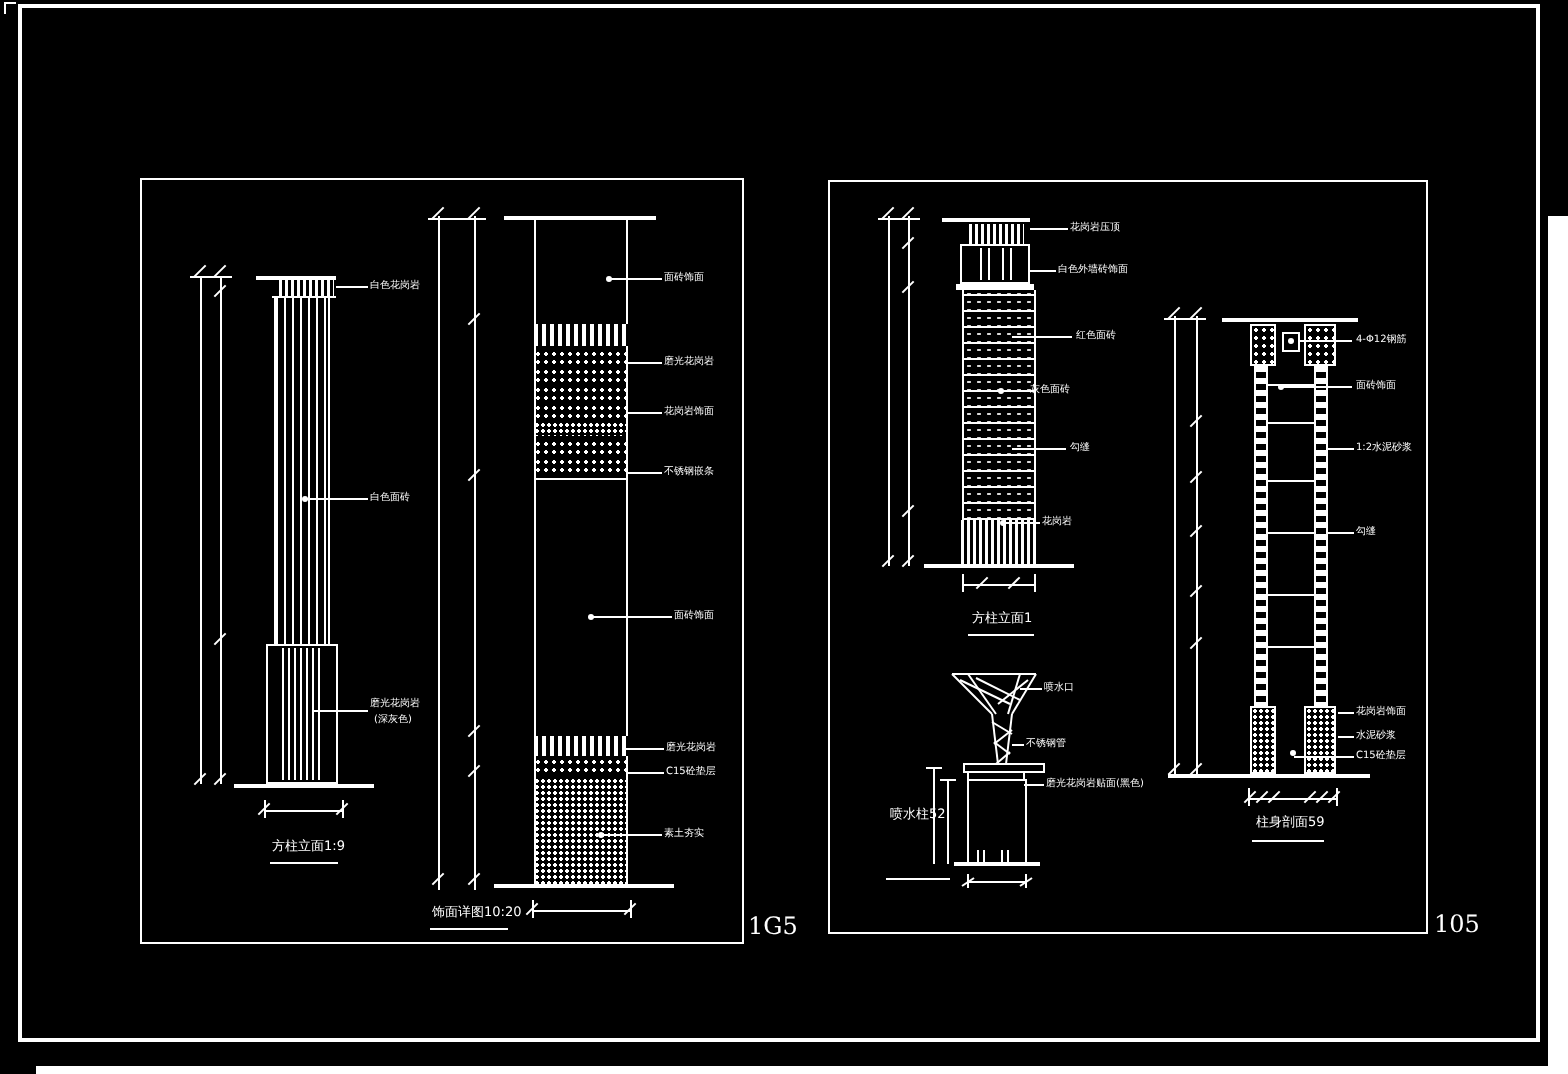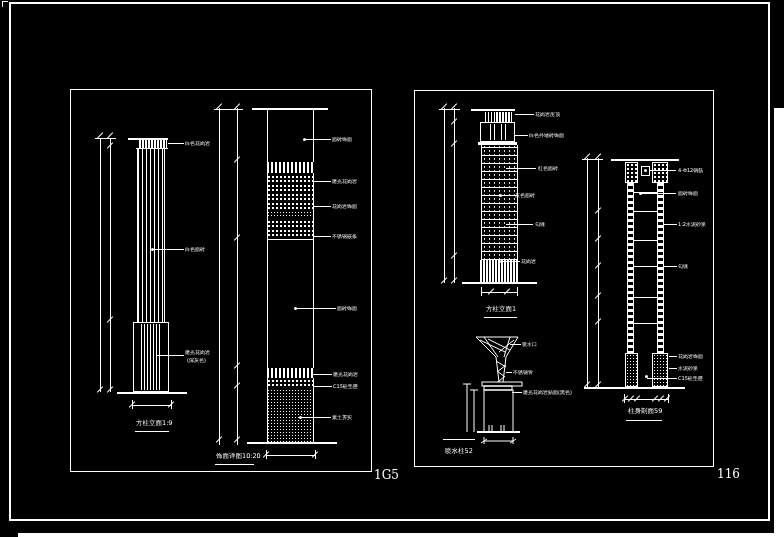--- a/index.html
+++ b/index.html
@@ -5,21 +5,21 @@
   html,body{margin:0;padding:0;background:#000;}
   #canvas{position:relative;width:784px;height:537px;background:#000;overflow:hidden;
           font-family:"DejaVu Sans",sans-serif;}
   .h,.v,.tk,.dot,.lbl,.ttl,.pg,.box,.fill,.panel,svg.det{position:absolute;}
   .h{background:#fff;height:1px;}
   .v{background:#fff;width:1px;}
   .tk{width:8px;height:1px;background:#fff;transform:rotate(-45deg);}
   .dot{width:3px;height:3px;background:#fff;border-radius:50%;}
   .lbl{color:#fff;font-size:5px;line-height:1.25;white-space:nowrap;}
   .ttl{color:#fff;font-size:6.5px;line-height:1.2;white-space:nowrap;}
-  .pg{color:#fff;font:12px/1 "DejaVu Serif",serif;margin-top:12px;}
+  .pg{color:#fff;font:12px/1 "DejaVu Serif",serif;}
   .panel{border:1.5px solid #fff;}
   .box{border:1px solid #fff;box-sizing:border-box;}
   .fill{box-sizing:border-box;}
   .spk{background-image:radial-gradient(#fff .8px,transparent .9px);background-size:4px 4px;}
   .spkd{background-image:radial-gradient(#fff .8px,transparent .9px);background-size:3px 3px;}
   .dashb{background:repeating-linear-gradient(90deg,#fff 0 2px,#000 2px 4px);}
   .stw{background:repeating-linear-gradient(90deg,#000 0 1.5px,#fff 1.5px 3px);}
   .brk{border-left:1px solid #fff;border-right:1px solid #fff;
        background-image:repeating-linear-gradient(0deg,#fff 0 1px,transparent 1px 8px),
                         radial-gradient(rgba(255,255,255,.85) .8px,transparent .9px);
@@ -209,21 +209,21 @@
       <line x1="26" y1="113" x2="32" y2="109"></line>
       <line x1="55" y1="113" x2="61" y2="109"></line>
     </g>
   </svg>
   <i class="h" style="left:510px;top:344px;width:11px"></i>
   <span class="lbl" style="left:522px;top:341px">喷水口</span>
   <i class="h" style="left:506px;top:372px;width:6px"></i>
   <span class="lbl" style="left:513px;top:369px">不锈钢管</span>
   <i class="h" style="left:512px;top:392px;width:10px"></i>
   <span class="lbl" style="left:523px;top:389px">磨光花岗岩贴面(黑色)</span>
-  <span class="ttl" style="left:445px;top:448px">喷水柱52</span>
+  <span class="ttl" style="left:445px;top:404px">喷水柱52</span>
   <i class="h" style="left:443px;top:439px;width:32px"></i>
 
   <i class="v" style="left:587px;top:158px;height:229px"></i>
   <i class="v" style="left:598px;top:158px;height:229px"></i>
   <i class="h" style="left:582px;top:159px;width:21px"></i>
   <i class="tk" style="left:583px;top:156px"></i>
   <i class="tk" style="left:594px;top:156px"></i>
   <i class="tk" style="left:594px;top:210px"></i>
   <i class="tk" style="left:594px;top:238px"></i>
   <i class="tk" style="left:594px;top:265px"></i>
@@ -269,15 +269,15 @@
   <span class="lbl" style="left:678px;top:353px">花岗岩饰面</span>
   <i class="h" style="left:669px;top:368px;width:8px"></i>
   <span class="lbl" style="left:678px;top:365px">水泥砂浆</span>
   <i class="dot" style="left:645px;top:375px"></i>
   <i class="h" style="left:647px;top:378px;width:30px"></i>
   <span class="lbl" style="left:678px;top:375px">C15砼垫层</span>
   <span class="ttl" style="left:628px;top:408px">柱身剖面59</span>
   <i class="h" style="left:626px;top:420px;width:36px"></i>
 
   <span class="pg" style="left:374px;top:457px">1G5</span>
-  <span class="pg" style="left:717px;top:456px">116</span>
+  <span class="pg" style="left:717px;top:456px">105</span>
 
 </div>
 
 </body></html>

